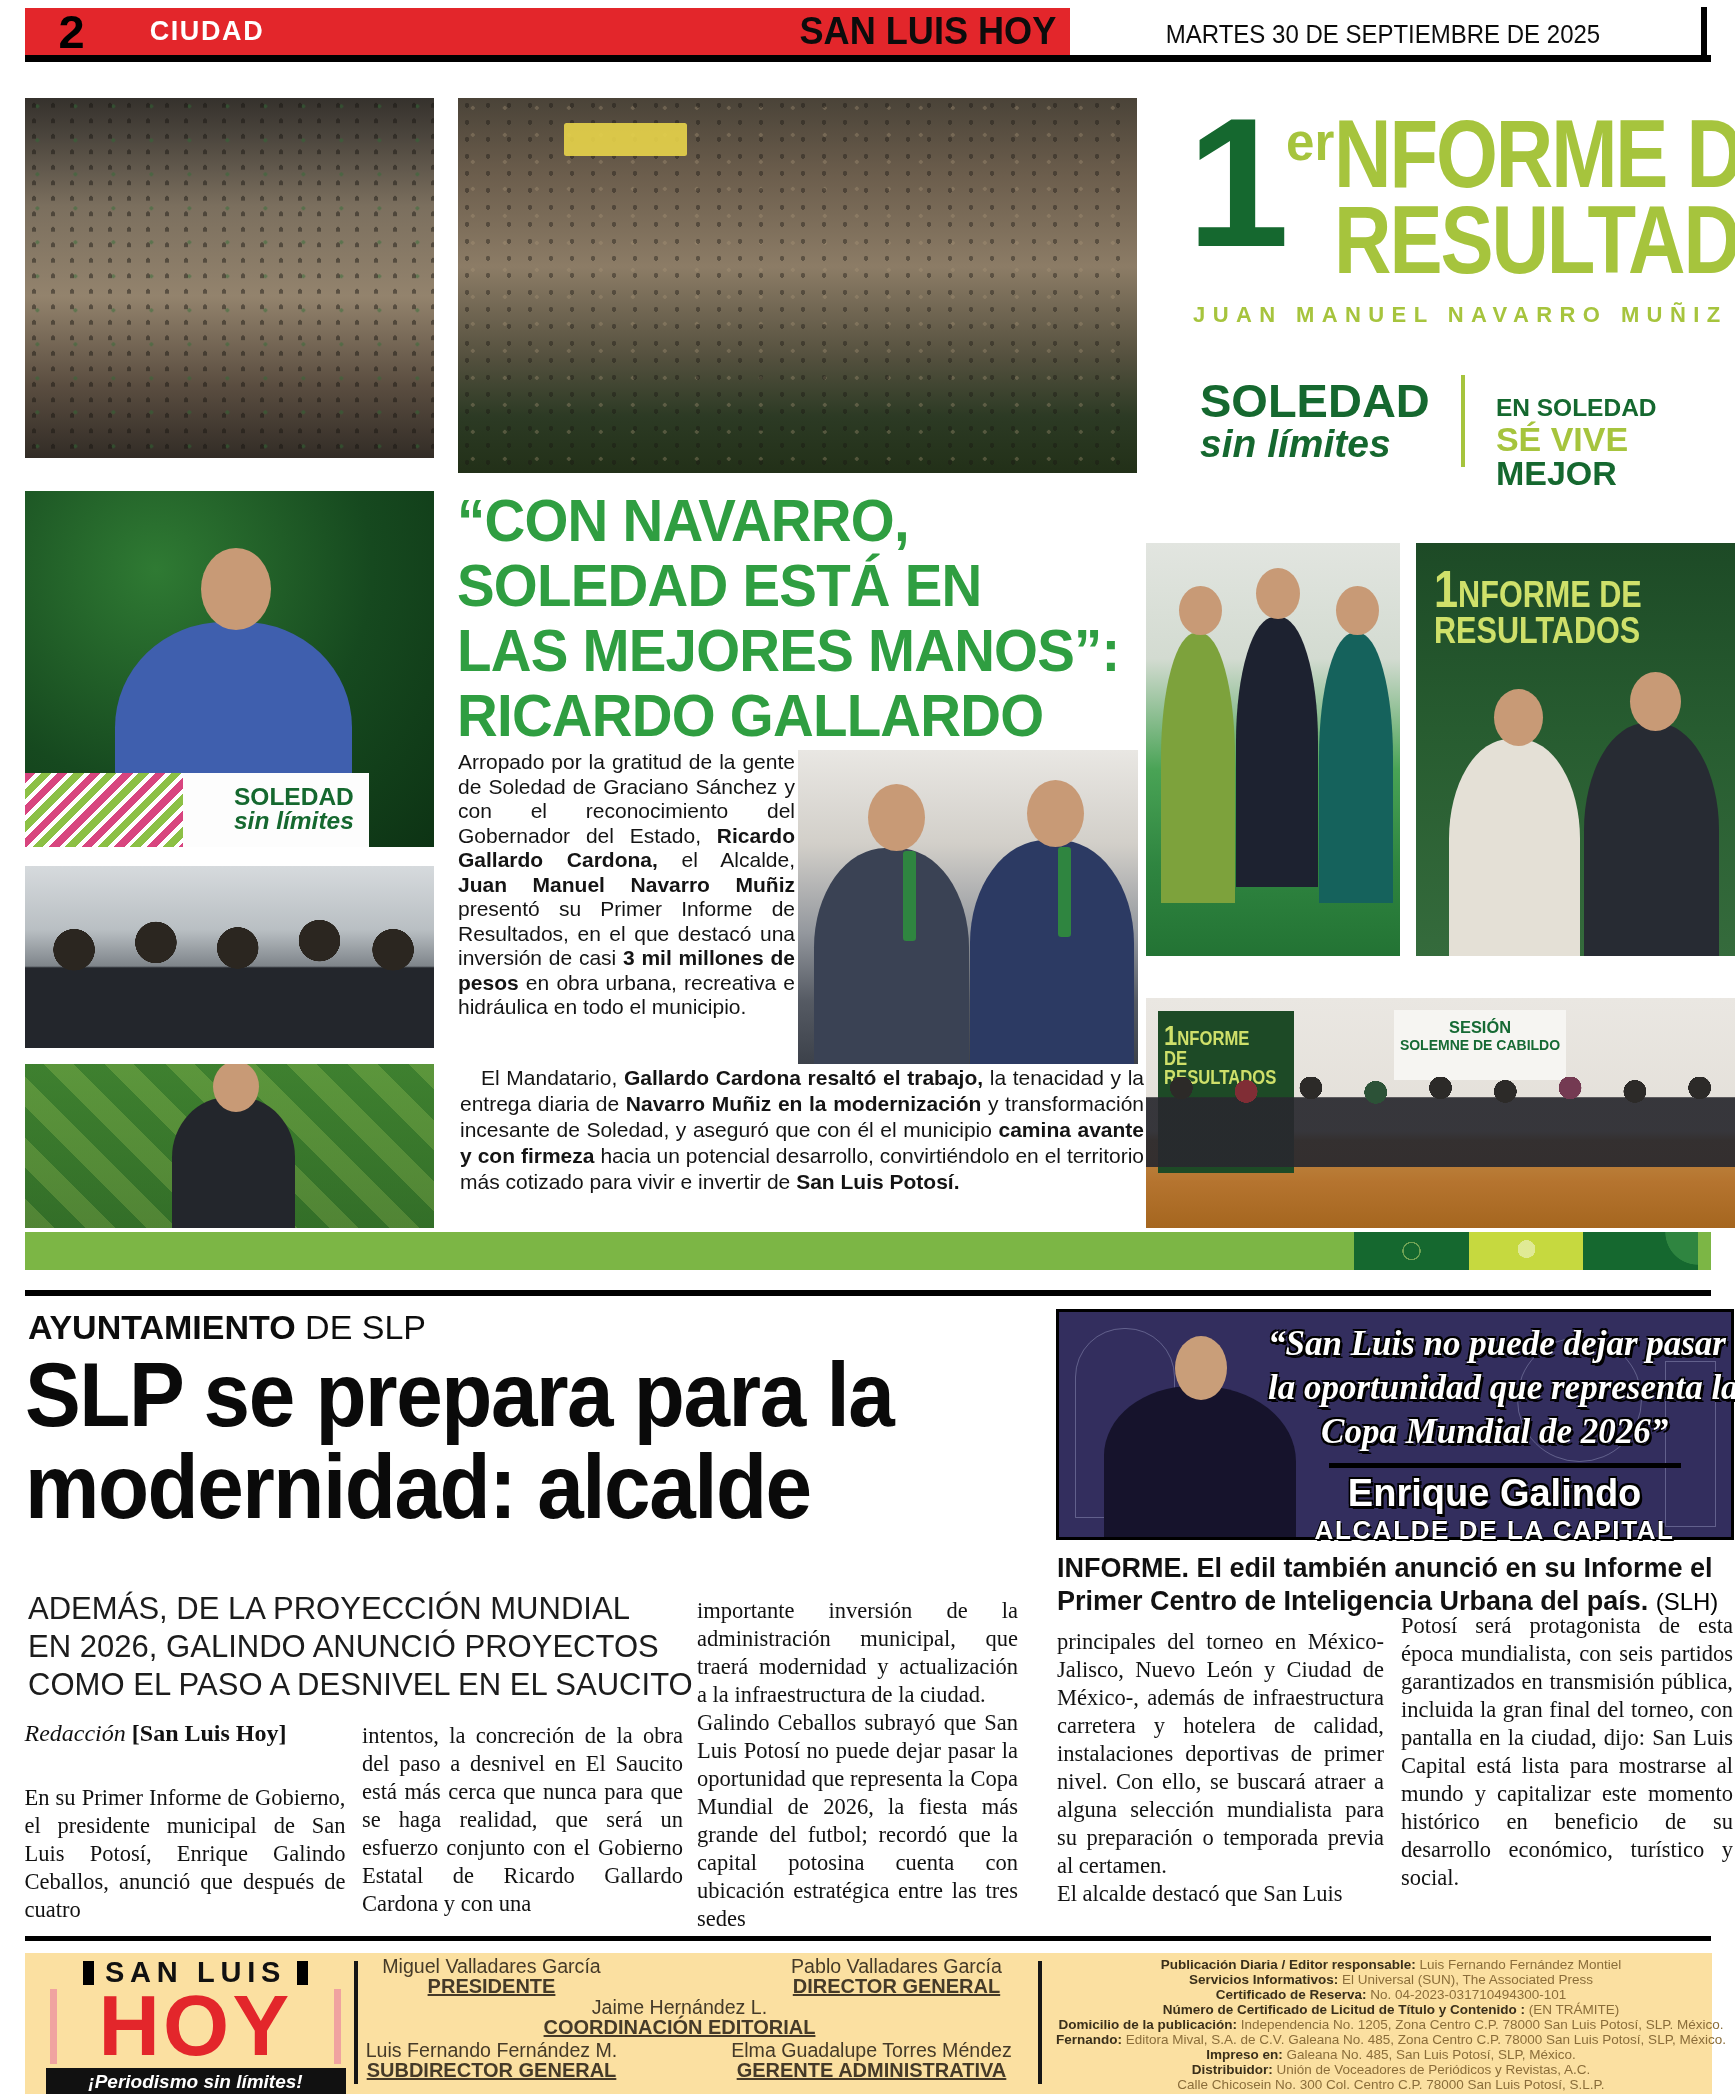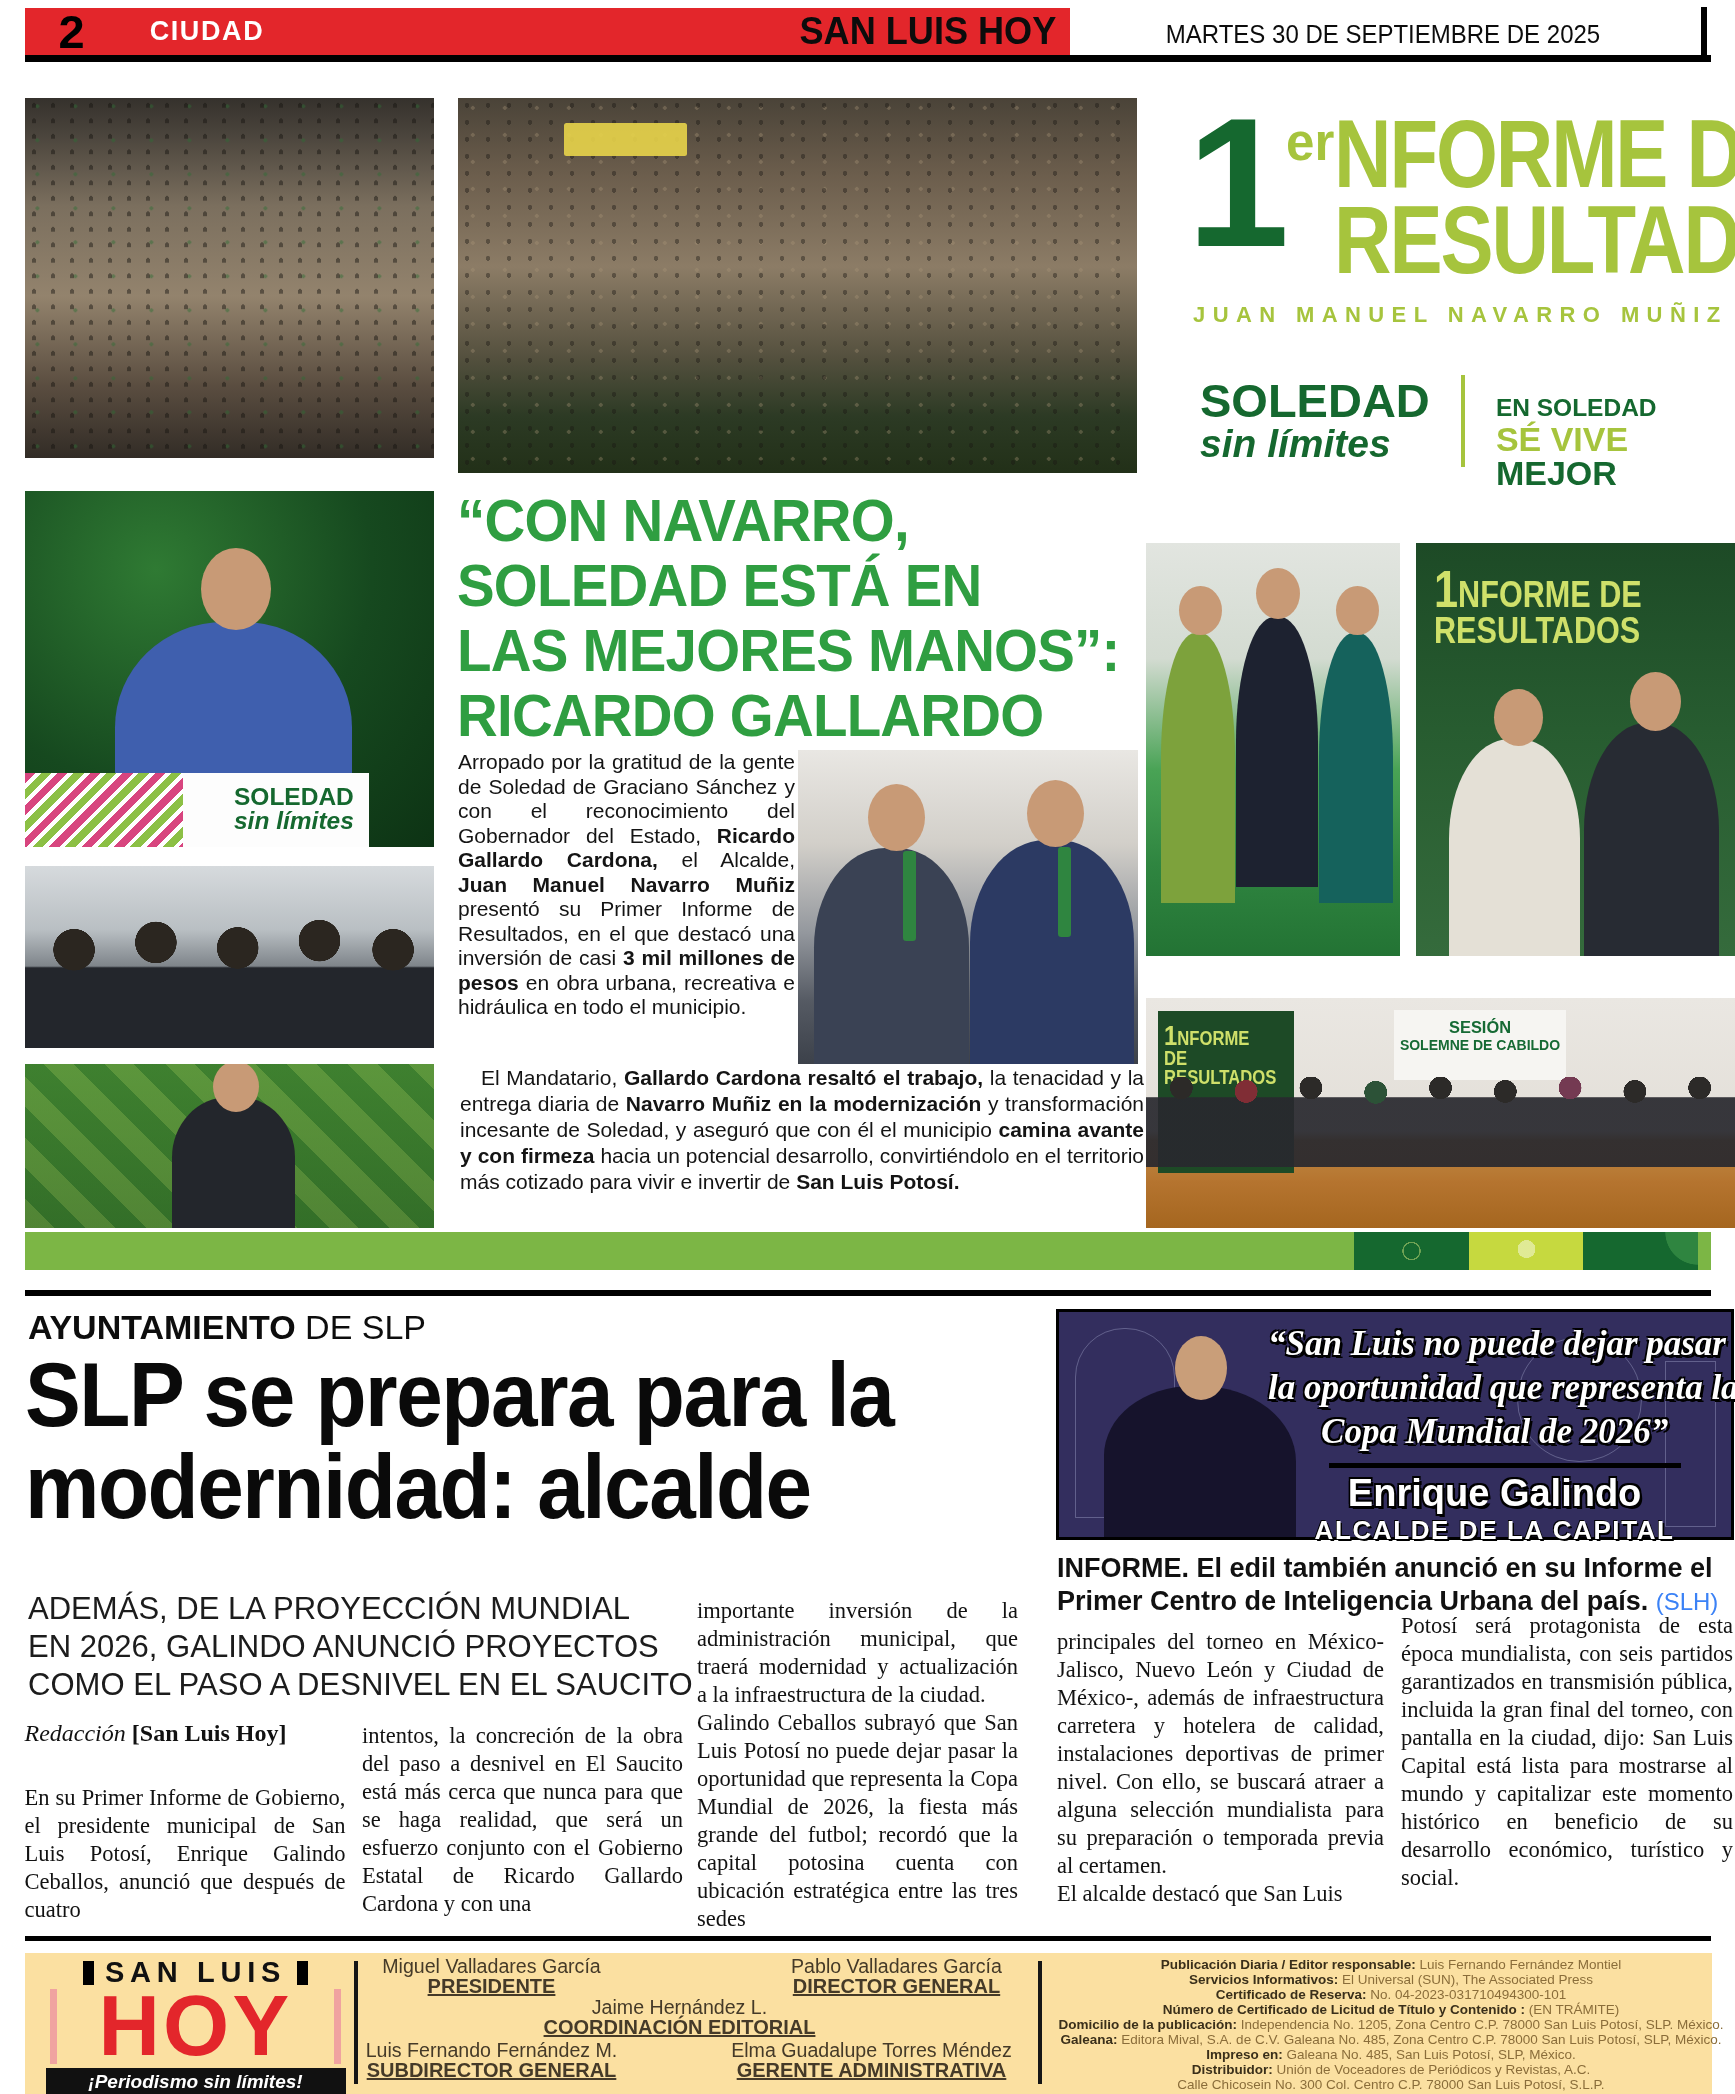--- a/index.html
+++ b/index.html
@@ -121,21 +121,21 @@
   .qhead{position:absolute;left:116px;bottom:137px;width:52px;height:64px;background:#c99e79;border-radius:50%;}
   .qtext{position:absolute;left:209px;right:9.8px;top:9.8px;text-align:center;font-family:"Liberation Serif",serif;
          font-style:italic;font-weight:700;color:#fff;font-size:35px;line-height:44px;
          text-shadow:2.5px 2.5px 0 #000,-1.6px -1.6px 0 #000,1.6px -1.6px 0 #000,-1.6px 1.6px 0 #000;white-space:nowrap;}
   .qbar{position:absolute;left:270px;top:151px;width:352px;height:4.9px;background:#000;}
   .qname{position:absolute;left:209px;right:9.8px;top:160px;text-align:center;font-weight:800;font-size:38px;color:#fff;
          text-shadow:2.5px 2.5px 0 #000,-1.6px -1.6px 0 #000,1.6px -1.6px 0 #000,-1.6px 1.6px 0 #000;}
   .qtitle{position:absolute;left:209px;right:9.8px;top:203px;text-align:center;font-weight:700;font-size:26px;
           letter-spacing:1.6px;color:#fff;text-shadow:1.6px 1.6px 0 #000,-0.8px -0.8px 0 #000;}
   .caption{left:1057px;top:1552px;width:676px;font-size:27px;line-height:33px;color:#111;text-align:left;}
-  .caption .credit{font-weight:400;color:#3b82f6;font-size:24px;}
+  .caption .credit{font-weight:400;color:#000000;font-size:24px;}
 
   
   .footer{left:24.5px;top:1953px;width:1687px;height:142px;background:#fbe0a1;}
   .fdiv{position:absolute;width:4.1px;height:123px;top:8.2px;background:#161616;}
   .flogo{position:absolute;left:21px;top:3.3px;width:300px;text-align:center;}
   .fl-top{display:flex;align-items:center;justify-content:center;gap:11.5px;}
   .fl-bar{width:10.6px;height:24.5px;background:#000;}
   .fl-sanluis{font-size:29px;font-weight:700;letter-spacing:5.7px;color:#111;white-space:nowrap;}
   .fl-hoy{font-size:85px;font-weight:800;color:#e3262b;line-height:.88;letter-spacing:3.3px;
           border-left:7.4px solid #f0a3a0;border-right:7.4px solid #f0a3a0;margin:0 4.9px;}
@@ -361,21 +361,21 @@
     </div>
 
     <div class="fdiv" style="left:1013px;"></div>
 
     <div class="finfo">
       <div class="il"><b>Publicación Diaria  / Editor responsable:</b><span> Luis Fernando Fernández Montiel</span></div>
       <div class="il"><b>Servicios Informativos:</b><span> El Universal (SUN), The Associated Press</span></div>
       <div class="il"><b>Certificado de Reserva:</b><span> No. 04-2023-031710494300-101</span></div>
       <div class="il"><b>Número de Certificado de Licitud de Título y Contenido :</b><span> (EN TRÁMITE)</span></div>
       <div class="il"><b>Domicilio de la publicación:</b><span> Independencia No. 1205, Zona Centro C.P. 78000 San Luis Potosí, SLP. México.</span></div>
-      <div class="il"><b>Galeana:</b><span> Editora Mival, S.A. de C.V. Galeana No. 485,  Zona Centro C.P. 78000 San Luis Potosí, SLP, México.</span></div>
+      <div class="il"><b>Fernando:</b><span> Editora Mival, S.A. de C.V. Galeana No. 485,  Zona Centro C.P. 78000 San Luis Potosí, SLP, México.</span></div>
       <div class="il"><b>Impreso en:</b><span> Galeana No. 485, San Luis Potosí, SLP, México.</span></div>
       <div class="il"><b>Distribuidor:</b><span> Unión de Voceadores de Periódicos y Revistas, A.C.</span></div>
       <div class="il"><b></b><span>Calle Chicosein No. 300 Col. Centro C.P. 78000 San Luis Potosí, S.L.P.</span></div>
     </div>
   </div>
 
 </div>
 
 
 </body></html>

